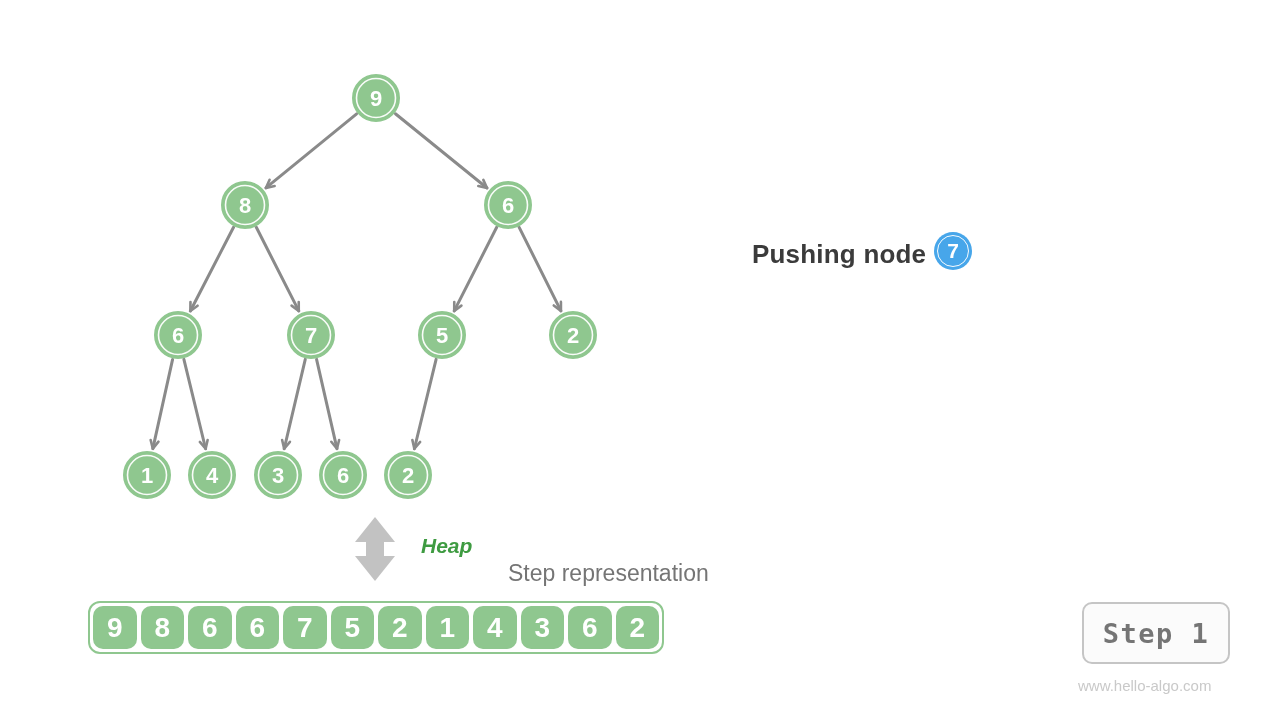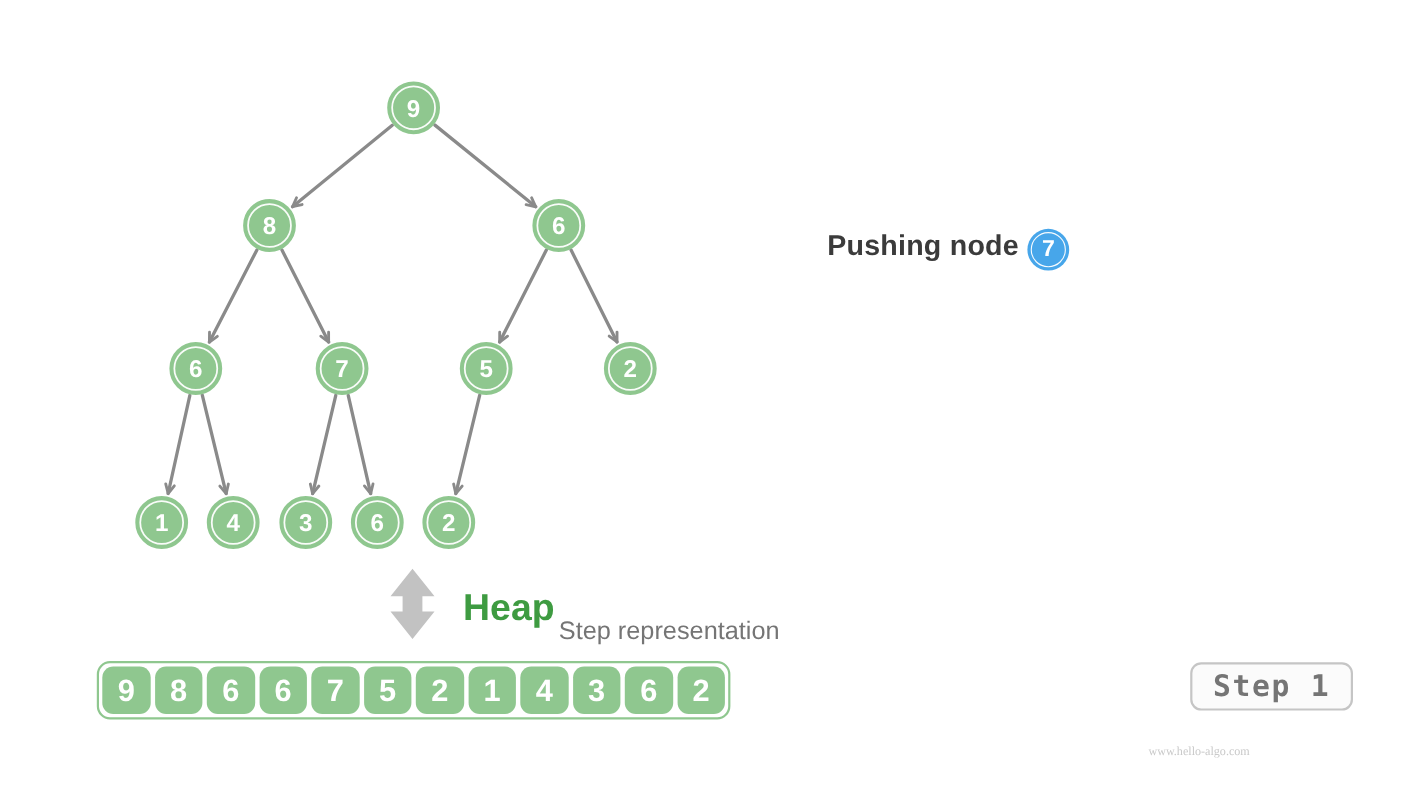--- a/index.html
+++ b/index.html
@@ -4,40 +4,40 @@
 <style>
   html,body{margin:0;padding:0;background:#fff;}
   .canvas{
     position:relative;width:1280px;height:720px;background:#ffffff;
     font-family:"Liberation Sans",sans-serif;overflow:hidden;
   }
   #diagram-layer{position:absolute;left:0;top:0;width:1280px;height:720px;}
 
   
   .caption{
-    position:absolute;left:752px;top:208px;height:42px;
-    display:flex;align-items:flex-start;gap:8px;
+    position:absolute;left:752px;top:228px;height:42px;
+    display:flex;align-items:flex-end;gap:8px;
     font-size:26px;font-weight:bold;color:var(--title-text,#3b3b3b);
     letter-spacing:0.2px;white-space:nowrap;
   }
   .blue-node{
     position:relative;width:38px;height:38px;border-radius:50%;
     background:var(--node-blue,#47a6ea);
     display:flex;align-items:center;justify-content:center;
     color:#fff;font-size:21px;font-weight:bold;flex:0 0 auto;
   }
   .blue-node::after{
     content:"";position:absolute;inset:3px;border:1.6px solid rgba(255,255,255,.95);
     border-radius:50%;pointer-events:none;
   }
 
   
   .heap-label{
     position:absolute;left:421px;top:534px;
-    font-size:34px;font-weight:bold;color:var(--heap-label-green,#3e9b41);
+    font-size:21px;font-weight:bold;color:var(--heap-label-green,#3e9b41);font-style:italic;
   }
   .repr-label{
     position:absolute;left:508px;color:var(--muted-text-gray,#757575);
     font-size:23px;font-weight:400;
   }
   .tree-repr{top:515px;}
   .array-repr{top:560px;}
 
   
   .array-box{
@@ -48,34 +48,34 @@
   }
   .array-cell{
     width:43.5px;height:43px;border-radius:10px;
     background:var(--node-green,#8fc78f);
     display:flex;align-items:center;justify-content:center;
     color:#fff;font-size:28px;font-weight:bold;
   }
 
   
   .step-badge{
-    position:absolute;left:1082px;top:602px;width:148px;height:44px;
+    position:absolute;left:1082px;top:602px;width:148px;height:62px;
     box-sizing:border-box;border:2px solid var(--step-border,#c5c5c5);
     border-radius:10px;background:#fbfbfb;
     display:flex;align-items:center;justify-content:center;
     font-family:"DejaVu Sans Mono","Liberation Mono",monospace;
     font-size:27px;font-weight:bold;letter-spacing:1.5px;
     color:var(--muted-text-gray,#757575);
   }
 
   
   .watermark{
-    position:absolute;left:1044px;top:677px;
-    font-family:Liberation Serif, serif;
-    font-size:11px;color:var(--watermark-gray,#c9c9c9);white-space:nowrap;
+    position:absolute;left:1078px;top:677px;
+    font-family:Liberation Sans, sans-serif;
+    font-size:15px;color:var(--watermark-gray,#c9c9c9);white-space:nowrap;
   }
 </style>
 </head>
 <body>
 
 <div class="canvas">
 
   <svg id="diagram-layer" viewBox="0 0 1280 720" xmlns="http://www.w3.org/2000/svg">
     <defs>
       <marker id="arrowhead" viewBox="0 0 14 14" refX="11" refY="7" markerWidth="14" markerHeight="14" orient="auto" markerUnits="userSpaceOnUse">

